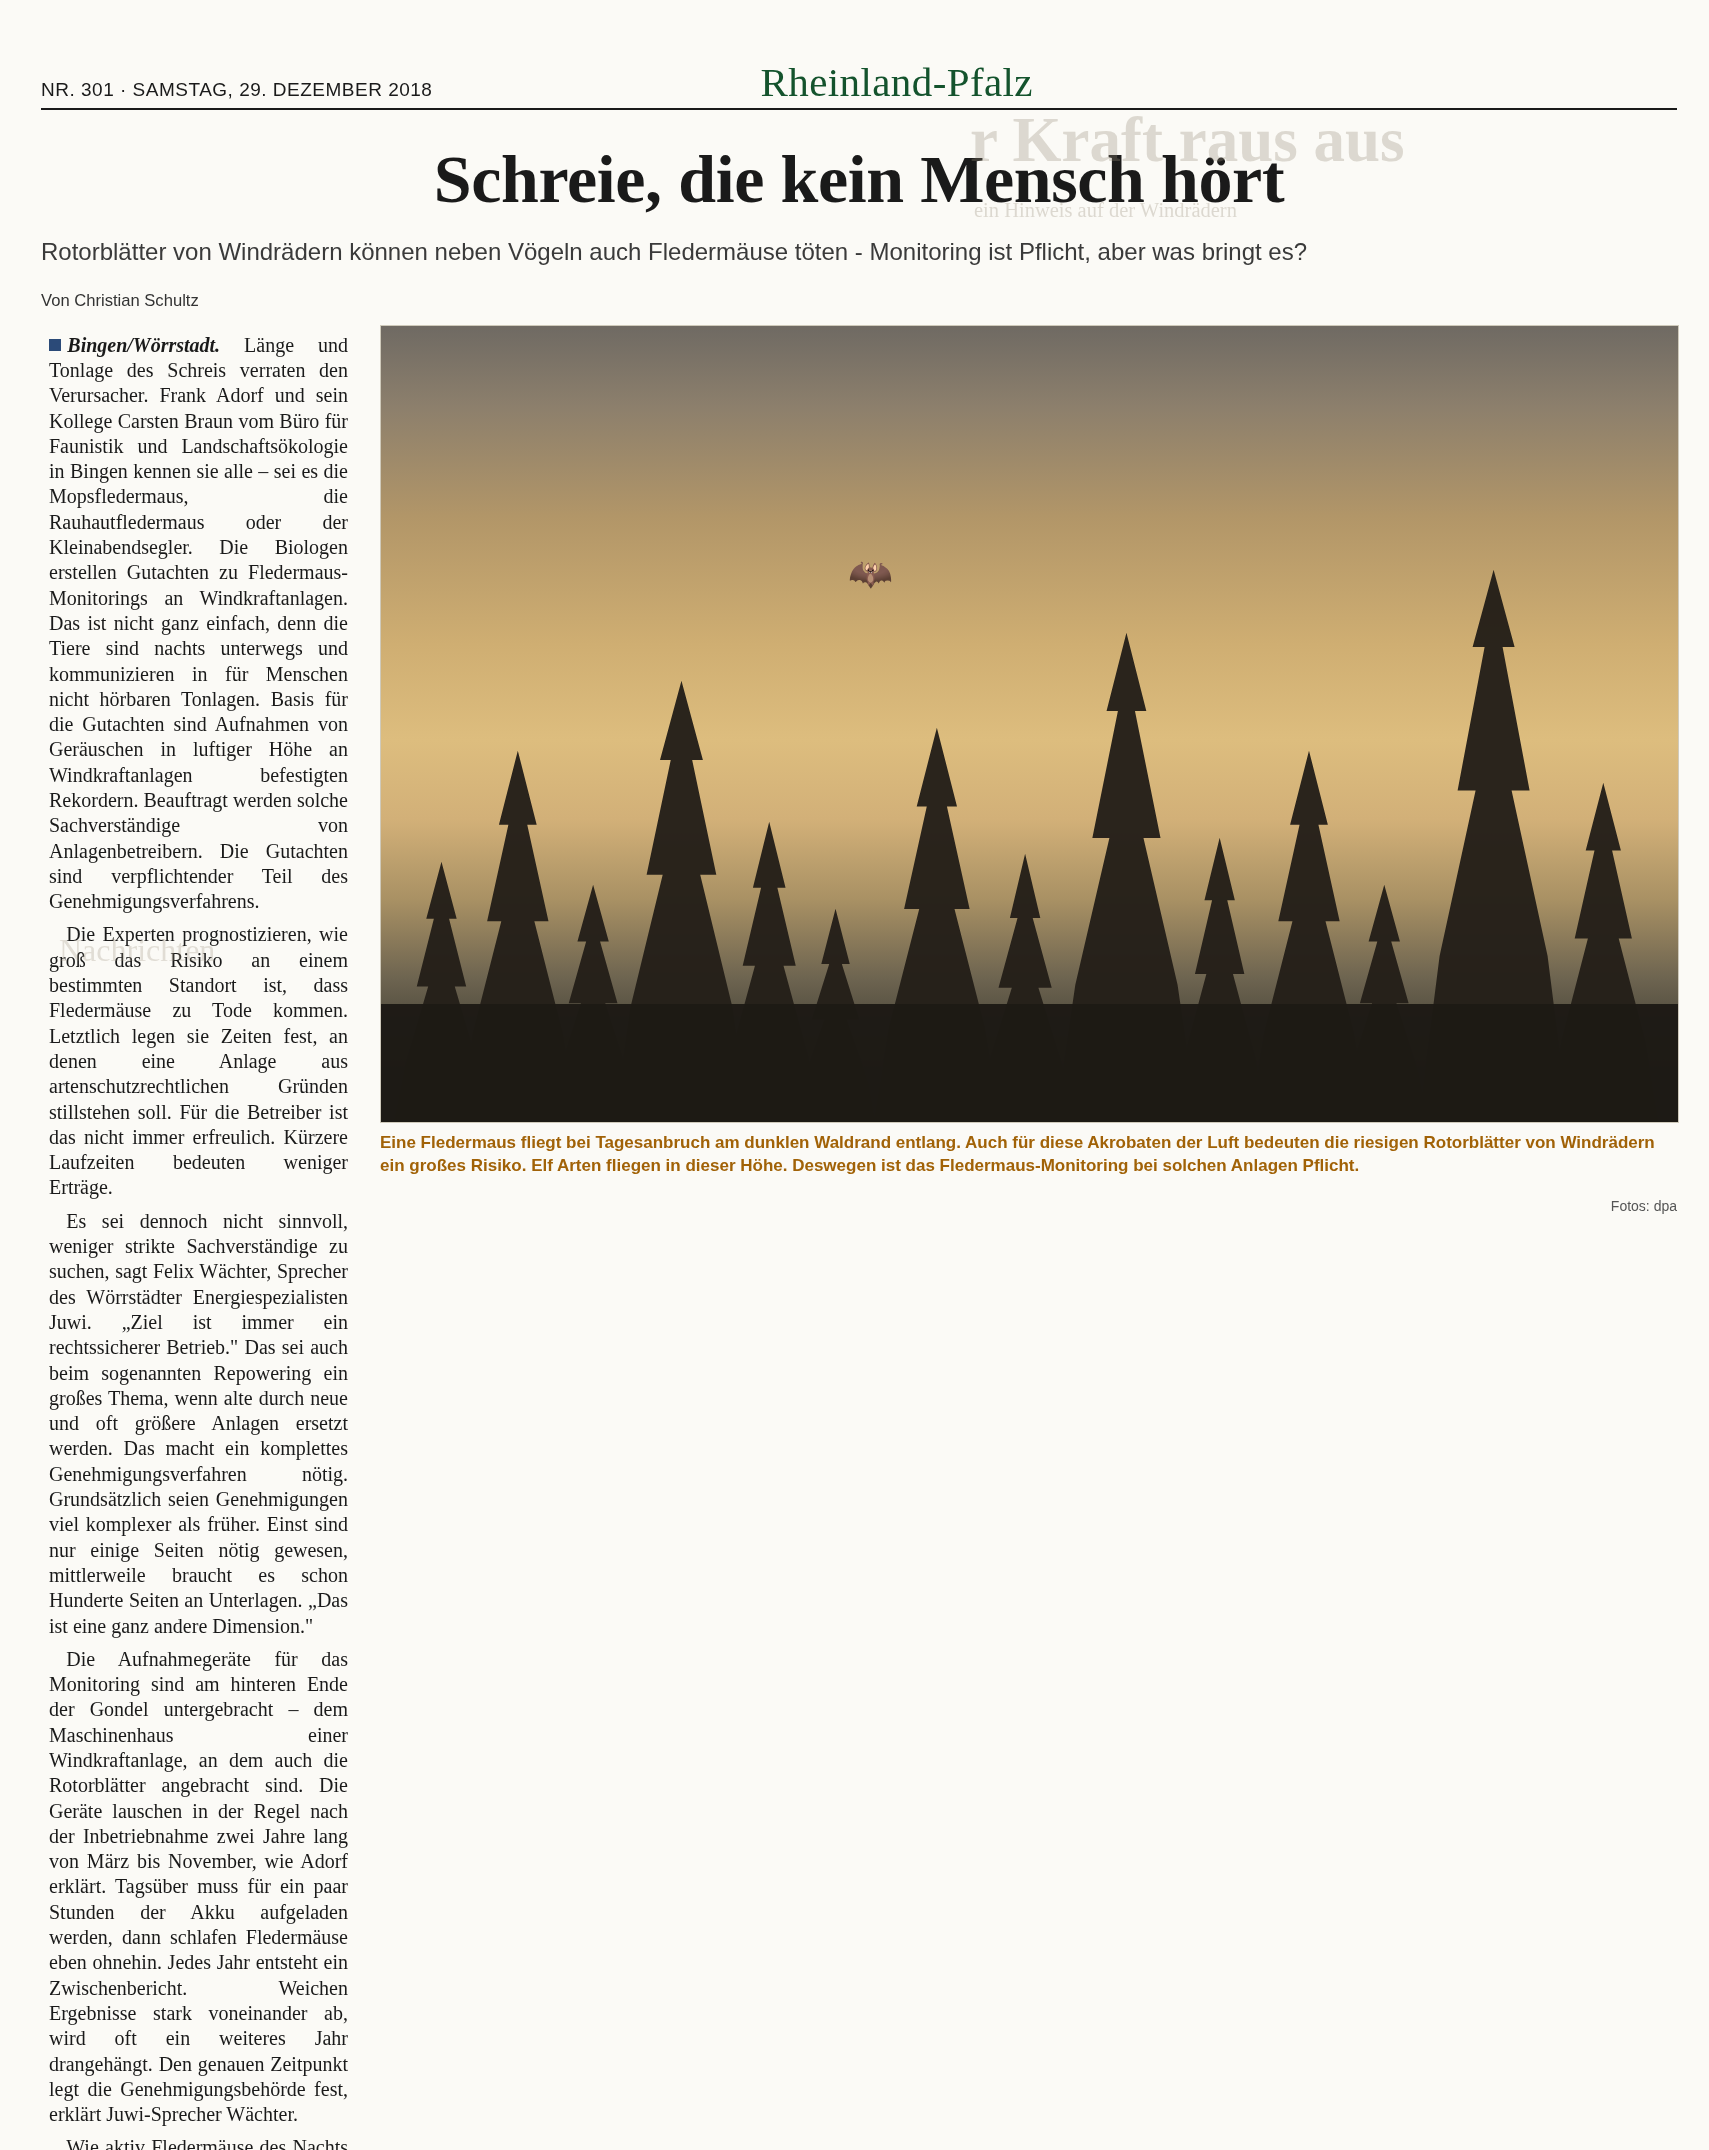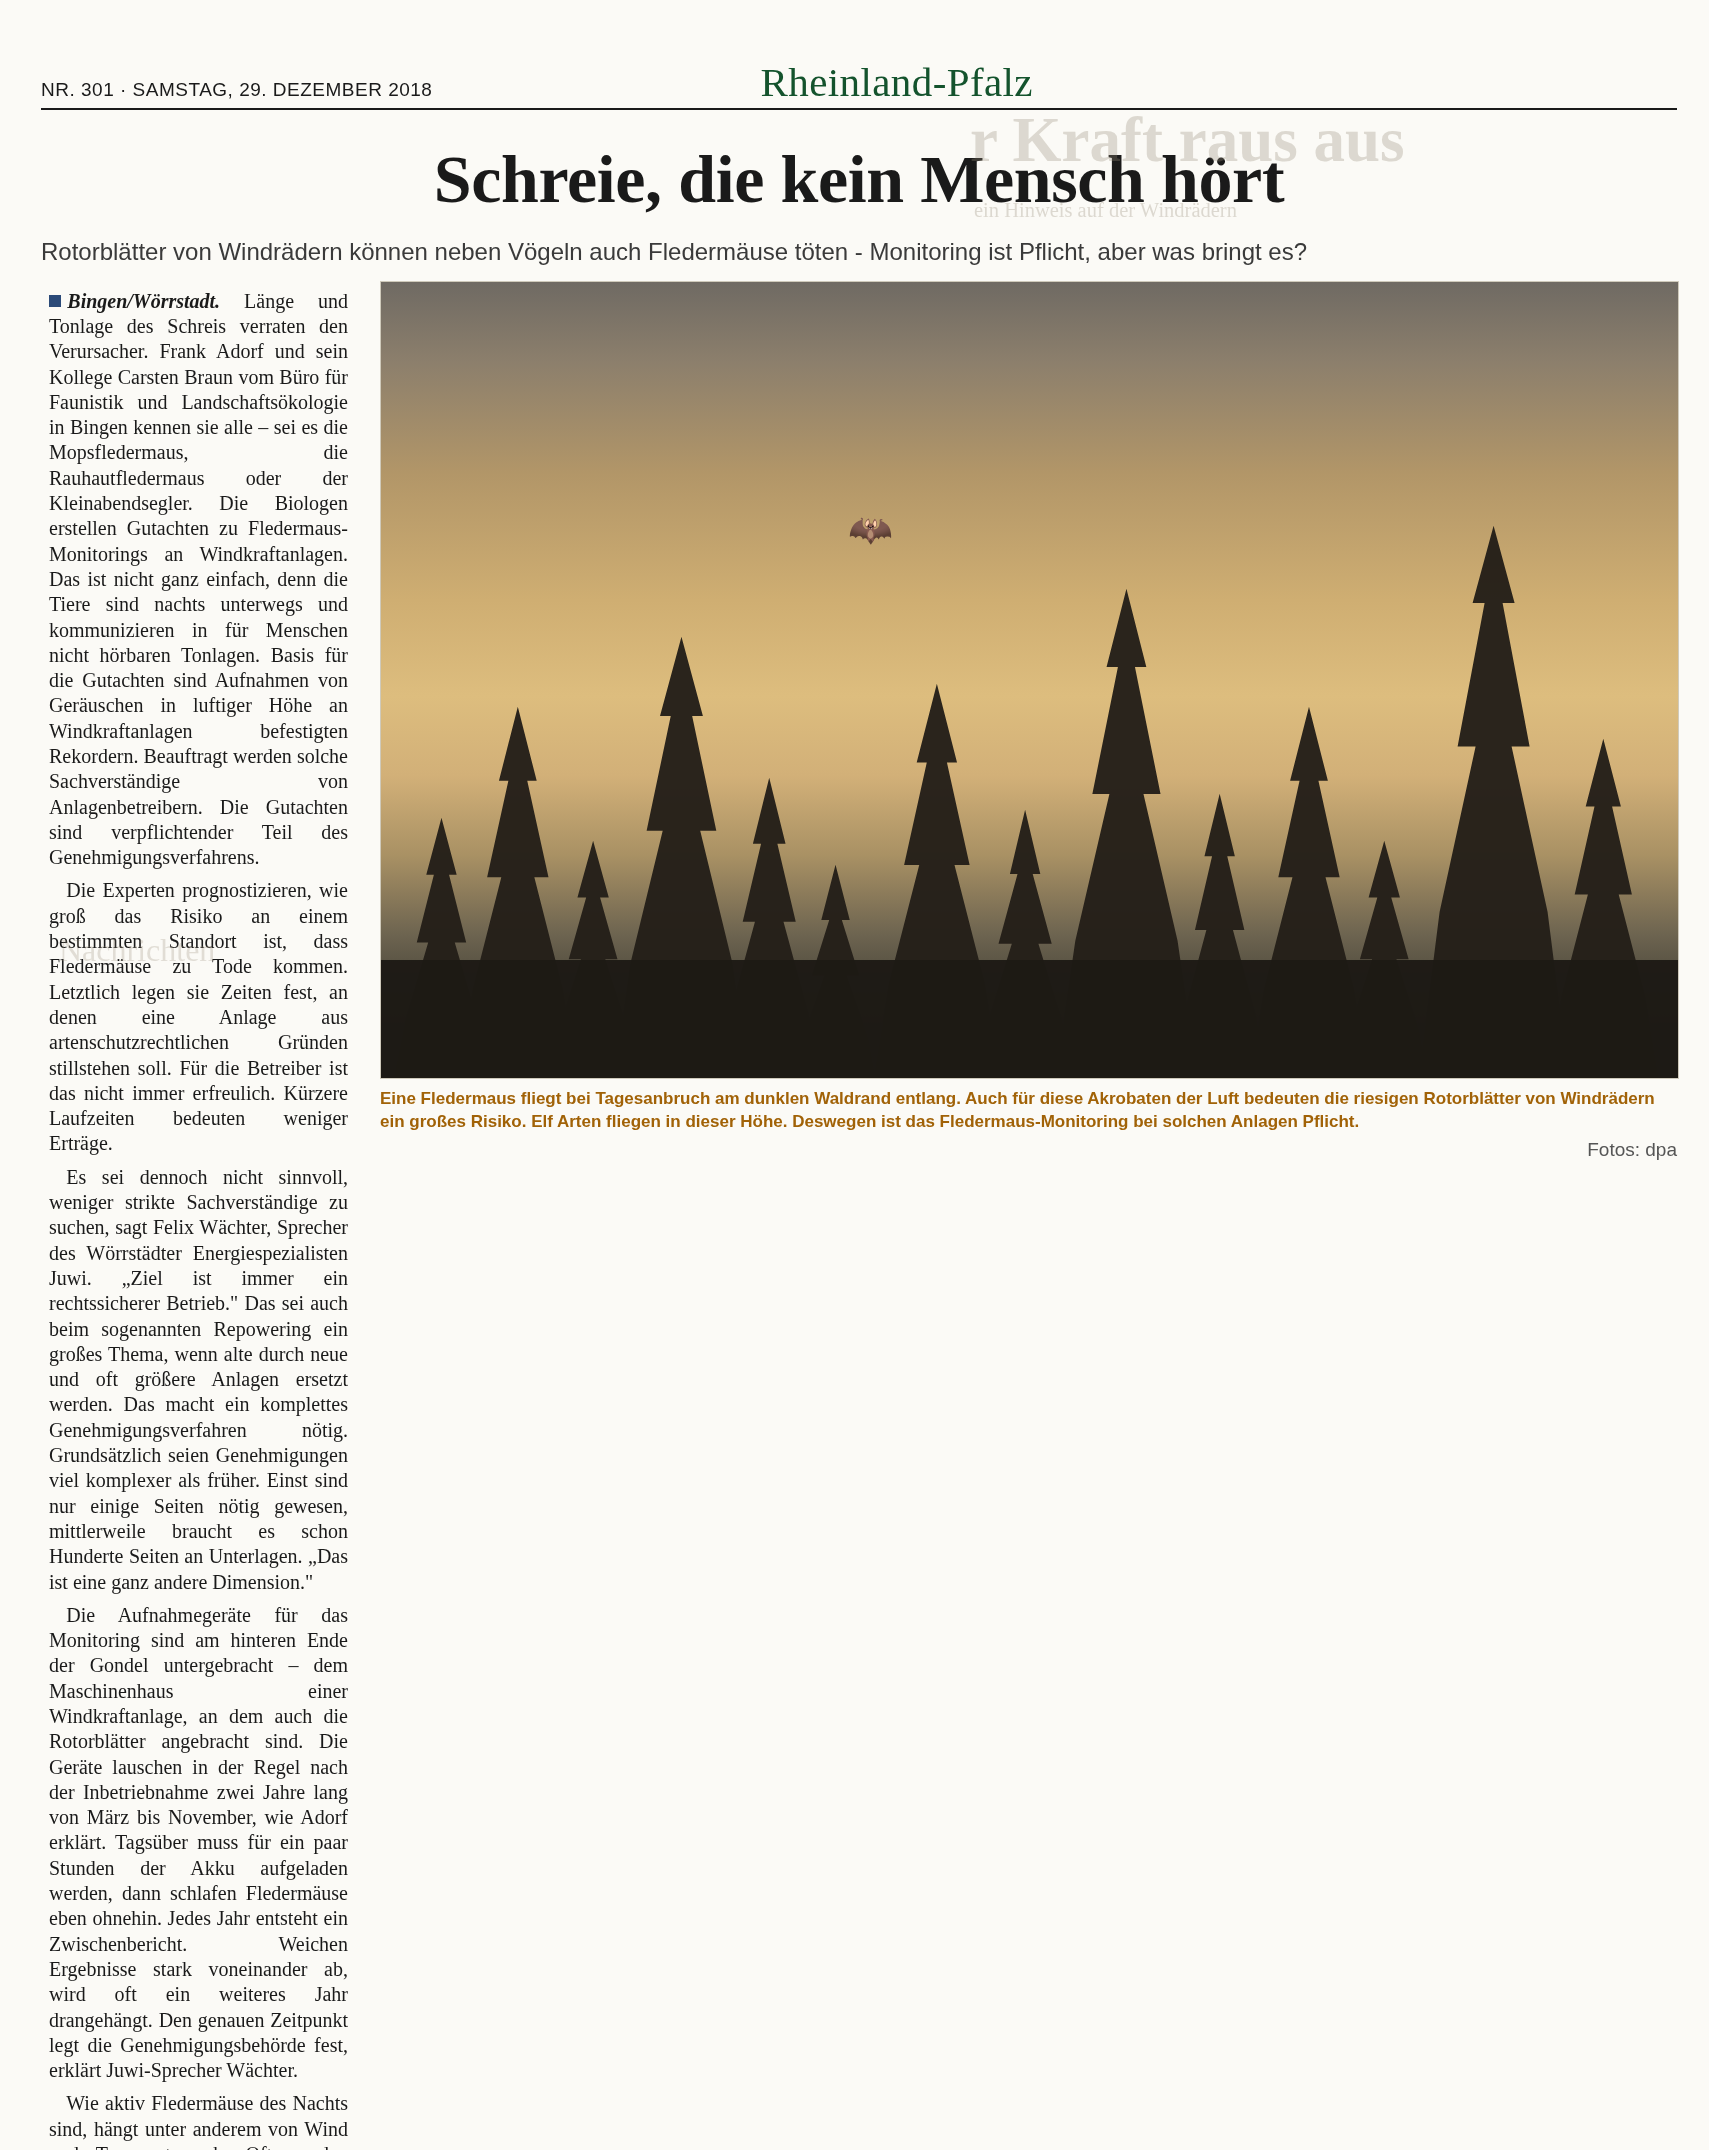--- a/index.html
+++ b/index.html
@@ -140,24 +140,24 @@
   .photo-caption {
     font-family: "Liberation Sans", sans-serif;
     font-size: 17px;
     font-weight: 700;
     line-height: 1.34;
     margin: 9.5px 0 0 0;
     color: #a16207;
   }
   .photo-credit {
     font-family: "Liberation Sans", sans-serif;
-    font-size: 19px;
+    font-size: 14px;
     color: #555;
     text-align: right;
-    margin-top: 5px;
+    margin-top: 20px;
   }
 
   
   .body-col p {
     font-family: "Liberation Serif", serif;
     font-size: 20px;
     line-height: 1.265;
     margin: 8px;
     text-align: justify;
     text-justify: inter-word;
@@ -199,20 +199,21 @@
   <div class="ghost ghost-3">Nachrichten</div>
 
   <div class="masthead">
     <div class="masthead-left">NR. 301 · SAMSTAG, 29. DEZEMBER 2018</div>
     <div class="masthead-center">Rheinland-Pfalz</div>
     <div class="masthead-right"></div>
   </div>
 
   <h1 class="headline">Schreie, die kein Mensch hört</h1>
   <p class="subhead">Rotorblätter von Windrädern können neben Vögeln auch Fledermäuse töten - Monitoring ist Pflicht, aber was bringt es?</p>
+  <p class="byline">Von Christian Schultz</p>
 
   <div class="top-region">
 
     <div class="col-narrow body-col">
       <p><span class="lead-marker"></span><span class="dateline">Bingen/Wörrstadt.</span> <span>Länge und Tonlage des Schreis verraten den Verursacher. Frank Adorf und sein Kollege Carsten Braun vom Büro für Faunistik und Landschaftsökologie in Bingen kennen sie alle – sei es die Mopsfledermaus, die Rauhautfledermaus oder der Kleinabendsegler. Die Biologen erstellen Gutachten zu Fledermaus-Monitorings an Windkraftanlagen. Das ist nicht ganz einfach, denn die Tiere sind nachts unterwegs und kommunizieren in für Menschen nicht hörbaren Tonlagen. Basis für die Gutachten sind Aufnahmen von Geräuschen in luftiger Höhe an Windkraftanlagen befestigten Rekordern. Beauftragt werden solche Sachverständige von Anlagenbetreibern. Die Gutachten sind verpflichtender Teil des Genehmigungsverfahrens.</span></p>
       <p>Die Experten prognostizieren, wie groß das Risiko an einem bestimmten Standort ist, dass Fledermäuse zu Tode kommen. Letztlich legen sie Zeiten fest, an denen eine Anlage aus artenschutzrechtlichen Gründen stillstehen soll. Für die Betreiber ist das nicht immer erfreulich. Kürzere Laufzeiten bedeuten weniger Erträge.</p>
       <p>Es sei dennoch nicht sinnvoll, weniger strikte Sachverständige zu suchen, sagt Felix Wächter, Sprecher des Wörrstädter Energiespezialisten Juwi. „Ziel ist immer ein rechtssicherer Betrieb." Das sei auch beim sogenannten Repowering ein großes Thema, wenn alte durch neue und oft größere Anlagen ersetzt werden. Das macht ein komplettes Genehmigungsverfahren nötig. Grundsätzlich seien Genehmigungen viel komplexer als früher. Einst sind nur einige Seiten nötig gewesen, mittlerweile braucht es schon Hunderte Seiten an Unterlagen. „Das ist eine ganz andere Dimension."</p>
       <p>Die Aufnahmegeräte für das Monitoring sind am hinteren Ende der Gondel untergebracht – dem Maschinenhaus einer Windkraftanlage, an dem auch die Rotorblätter angebracht sind. Die Geräte lauschen in der Regel nach der Inbetriebnahme zwei Jahre lang von März bis November, wie Adorf erklärt. Tagsüber muss für ein paar Stunden der Akku aufgeladen werden, dann schlafen Fledermäuse eben ohnehin. Jedes Jahr entsteht ein Zwischenbericht. Weichen Ergebnisse stark voneinander ab, wird oft ein weiteres Jahr drangehängt. Den genauen Zeitpunkt legt die Genehmigungsbehörde fest, erklärt Juwi-Sprecher Wächter.</p>
       <p>Wie aktiv Fledermäuse des Nachts sind, hängt unter anderem von Wind und Temperatur ab. Oft werden Windräder kurz vor Sonnenuntergang und bis kurz nach Sonnenaufgang bei Windgeschwindigkeiten von bis zu sechs Metern pro Sekunde und Tempe-</p>
     </div>

